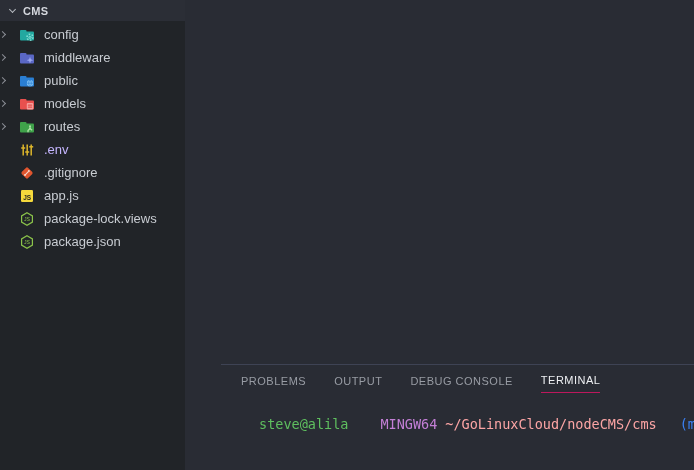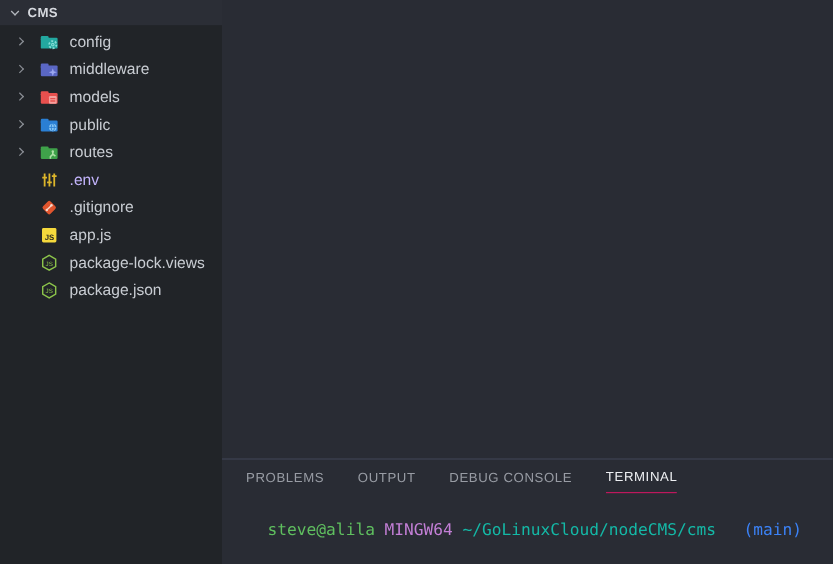--- a/index.html
+++ b/index.html
@@ -1,59 +1,59 @@
 <!DOCTYPE html>
 <html><head>
 <meta charset="utf-8">
 <style>
   * { margin:0; padding:0; box-sizing:border-box; }
   html,body { width:694px; height:470px; overflow:hidden; }
   body { font-family:"Liberation Sans","DejaVu Sans",sans-serif; background:#292c34; }
 
-  .app { display:flex; width:694px; height:470px; }
+  .app { display:flex; width:694px; height:470px;gap:36px; }
 
   
   .sidebar { width:185px; flex:none; background:#212428; display:flex; flex-direction:column; }
   .sidebar-header {
     height:21px; background:#2b2e36; display:flex; align-items:center;
     padding-left:8px; color:#d5d8de; font-size:11px; font-weight:bold; letter-spacing:.3px;
   }
   .chev { display:inline-block; width:5px; height:5px; border:solid #b4b8bf; border-width:0 1.4px 1.4px 0; }
   .chev-down { transform:rotate(45deg); margin:-2px 8px 0 2px; }
   .chev-right { transform:rotate(-45deg); }
 
   .tree { padding-top:2px; }
-  .row { height:23px; display:flex; align-items:center; padding-left:14px; font-size:13px; color:#c8ccd2; cursor:pointer; }
+  .row { height:23px; display:flex; align-items:center; padding-left:0; font-size:13px; color:#c8ccd2; cursor:pointer; }
   .twisty { width:19px; flex:none; display:flex; align-items:center; }
   .ficon { width:16px; height:16px; flex:none; margin-right:9px; }
   .label { white-space:nowrap; }
   .label.dim { color:#c4b5fd; }
 
   
   .main { flex:1; display:flex; flex-direction:column; background:#292c34; min-width:0; }
   .editor { flex:1; }
 
   
-  .panel { height:88px; flex:none; border-top:1px solid #3e4354; }
+  .panel { height:106px; flex:none; border-top:1px solid #3e4354; }
   .tabs { display:flex; padding-left:20px; margin-top:9px; }
   .tab {
     font-size:11px; letter-spacing:.5px; color:#989ca4; margin-right:28px;
     padding-bottom:6px; cursor:pointer; background:none; border:none;
     font-family:inherit;
   }
   .tab.active { color:#eef0f3; border-bottom:1px solid #be185d; }
 
   .terminal {
     font-family:"DejaVu Sans Mono","Liberation Mono",monospace;
     font-size:13.5px; line-height:21px; color:#c9ccd1;
     padding:21px 0 0 18px; cursor:text;
   }
   .t-user { color:#5fbf5f; margin-right:8px;margin-left:20px; }
-  .t-platform { color:#c37fd6; margin-right:8px; }
-  .t-path { color:#14b8a6; margin-right:23px; }
+  .t-platform { color:#c37fd6; margin-right:8px;margin-left:24px; }
+  .t-path { color:#fca5a5; margin-right:23px; }
   .t-branch { color:#3b82f6;margin-top:44px; }
   .cursor { display:inline-block; width:1.5px; height:15px; background:#e6e8ea; vertical-align:-2px; margin-left:1px; }
 </style>
 </head>
 <body>
 
 <div class="app">
 
   <div class="sidebar">
     <div class="sidebar-header">
@@ -88,41 +88,41 @@
           <path d="M11 6.8 L11.9 9.3 L14.4 10.2 L11.9 11.1 L11 13.6 L10.1 11.1 L7.6 10.2 L10.1 9.3 Z" fill="#9ba7ef"></path>
         </svg>
         <span class="label">middleware</span>
       </div>
 
       <div class="row">
         <span class="twisty">
             <span class="chev chev-right" style="border-color:#8a8e95"></span>
           </span>
         <svg class="ficon" viewBox="0 0 16 16">
+          <rect x="1" y="3" width="6.5" height="4" rx="1" fill="#2a7fd4"></rect>
+            <rect x="1" y="4.5" width="14" height="9" rx="1" fill="#2a7fd4"></rect>
+          <circle cx="11" cy="10.2" r="3.1" fill="#85c5f4"></circle>
+          <ellipse cx="11" cy="10.2" rx="1.3" ry="3.1" fill="none" stroke="#2a7fd4" stroke-width=".7"></ellipse>
+          <line x1="7.9" y1="10.2" x2="14.1" y2="10.2" stroke="#2a7fd4" stroke-width=".7"></line>
+        </svg>
+        <span class="label">public</span>
+      </div>
+
+      <div class="row">
+        <span class="twisty">
+            <span class="chev chev-right" style="border-color:#8a8e95"></span>
+          </span>
+        <svg class="ficon" viewBox="0 0 16 16">
           <rect x="1" y="3" width="6.5" height="4" rx="1" fill="#e8504e"></rect>
             <rect x="1" y="4.5" width="14" height="9" rx="1" fill="#e8504e"></rect>
           <rect x="7.8" y="7" width="6.4" height="6.4" rx="1" fill="#f5a09d"></rect>
             <rect x="8.8" y="8.6" width="4.4" height="1.1" rx=".5" fill="#e8504e"></rect>
             <rect x="8.8" y="10.6" width="4.4" height="1.1" rx=".5" fill="#e8504e"></rect>
         </svg>
         <span class="label">models</span>
-      </div>
-
-      <div class="row">
-        <span class="twisty">
-            <span class="chev chev-right" style="border-color:#8a8e95"></span>
-          </span>
-        <svg class="ficon" viewBox="0 0 16 16">
-          <rect x="1" y="3" width="6.5" height="4" rx="1" fill="#2a7fd4"></rect>
-            <rect x="1" y="4.5" width="14" height="9" rx="1" fill="#2a7fd4"></rect>
-          <circle cx="11" cy="10.2" r="3.1" fill="#85c5f4"></circle>
-          <ellipse cx="11" cy="10.2" rx="1.3" ry="3.1" fill="none" stroke="#2a7fd4" stroke-width=".7"></ellipse>
-          <line x1="7.9" y1="10.2" x2="14.1" y2="10.2" stroke="#2a7fd4" stroke-width=".7"></line>
-        </svg>
-        <span class="label">public</span>
       </div>
 
       <div class="row">
         <span class="twisty">
             <span class="chev chev-right" style="border-color:#8a8e95"></span>
           </span>
         <svg class="ficon" viewBox="0 0 16 16">
           <rect x="1" y="3" width="6.5" height="4" rx="1" fill="#3fa24a"></rect>
             <rect x="1" y="4.5" width="14" height="9" rx="1" fill="#3fa24a"></rect>
           <path d="M9 13.2 V11.5 L11 9.5 M11 9.5 V7.3 M11 9.5 L13.2 11.2" fill="none" stroke="#aee0a6" stroke-width="1.3"></path>

